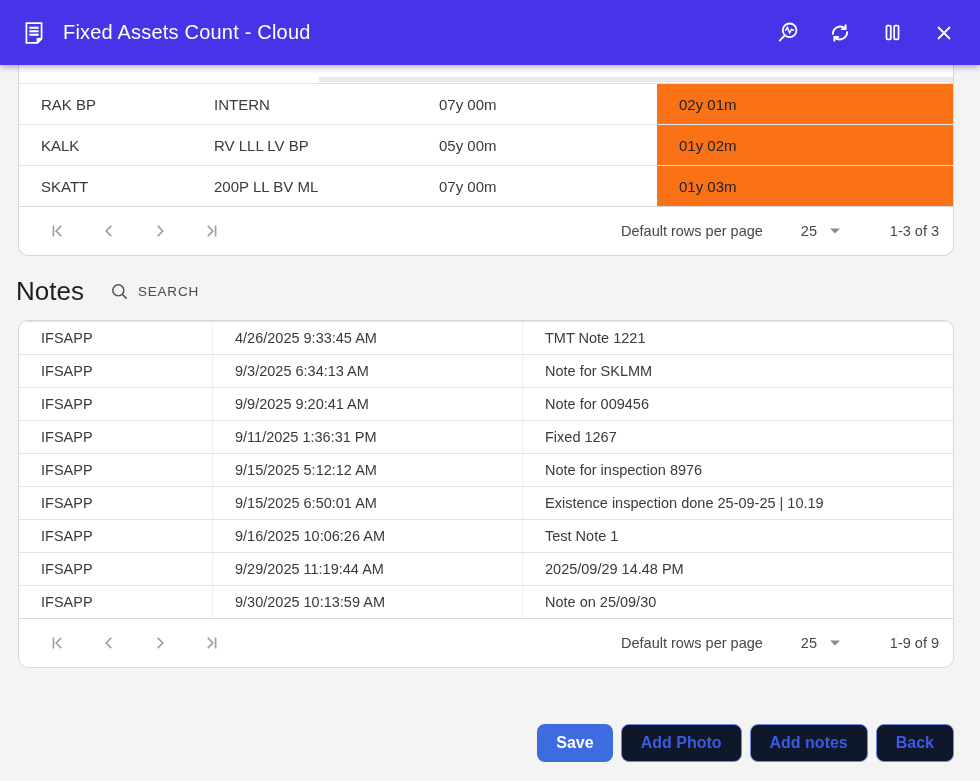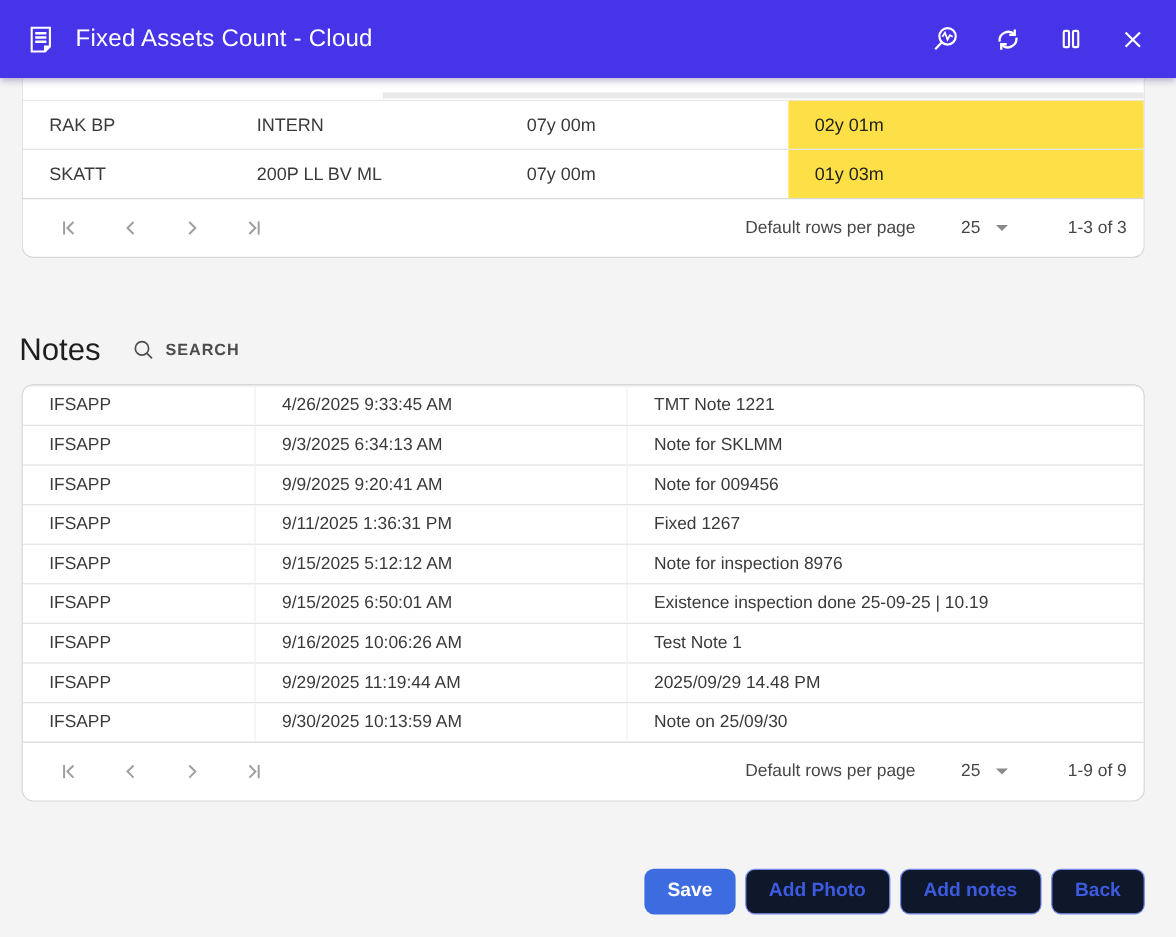--- a/index.html
+++ b/index.html
@@ -20,21 +20,21 @@
   .assets-card{top:65px;border-top:none;border-radius:0 0 10px 10px;}
   .notes-card{top:320px;border-radius:10px;overflow:hidden;}
 
   
   .sliver{height:18px;position:relative;background:#fff;}
   .sliver-bar{position:absolute;left:300px;right:0;bottom:1px;height:5px;background:#e9e9e9;}
 
   .arow{display:grid;grid-template-columns:173px 225px 240px 1fr;height:40px;align-items:stretch;
         border-top:1px solid #e3e3e3;font-size:15px;color:#3a3a3a;}
   .arow .cell{display:flex;align-items:center;padding-left:22px;}
-  .cell-green{background:#fde047;color:#222;}
+  .cell-green{background:#f97316;color:#222;}
 
   .nhead{display:grid;grid-template-columns:193px 310px 1fr;height:37px;font-size:14.5px;
          font-weight:700;color:#3a3a3a;}
   .nrow{display:grid;grid-template-columns:193px 310px 1fr;height:32px;font-size:14.5px;color:#3a3a3a;
         border-top:1px solid #e3e3e3;}
   .nhead .cell,.nrow .cell{display:flex;align-items:center;padding-left:22px;overflow:hidden;white-space:nowrap;}
   .nrow .cell+.cell,.nhead .cell+.cell{border-left:1px solid #f0f0f0;}
 
   
   .pagi{display:flex;align-items:center;height:48px;border-top:1px solid #d7d7d7;padding:0 14px 0 22px;}
@@ -42,21 +42,21 @@
   .pagi-nav .icon-btn{width:34px;height:34px;}
   .pagi-right{margin-left:auto;display:flex;align-items:center;color:#474747;font-size:14.5px;}
   .rpp-label{margin-right:38px;}
   .rpp-select{display:flex;align-items:center;gap:12px;cursor:pointer;margin-right:38px;}
   .range{min-width:60px;text-align:right;}
 
   
   .notes-head{position:absolute;left:16px;top:276px;display:flex;align-items:center;gap:26px;}
   .notes-title{font-size:26px;color:#1e1e1e;font-weight:400;}
   .search-ctl{display:flex;align-items:center;gap:9px;cursor:pointer;}
-  .search-label{font-size:13.5px;font-weight:700;letter-spacing:.8px;color:#4c4c4c;}
+  .search-label{font-size:13.5px;font-weight:400;letter-spacing:.8px;color:#4c4c4c;}
 
   
   .btn-row{position:absolute;right:26px;top:724px;display:flex;gap:8px;}
   .btn{height:38px;border-radius:8px;font-family:"Liberation Sans",sans-serif;font-size:16px;font-weight:700;
        display:flex;align-items:center;justify-content:center;padding:0 19px;cursor:pointer;box-sizing:border-box;}
   .btn-primary{background:#3D6BE0;color:#fff;border:none;}
   .btn-outline{background:#0f172a;color:#3D5BE0;border:1.5px solid #7388E8;}
 </style>
 </head>
 <body>
@@ -111,20 +111,26 @@
       <div class="sliver-bar"></div>
     </div>
 
     <div class="arow">
       <div class="cell">RAK BP</div>
       <div class="cell">INTERN</div>
       <div class="cell">07y 00m</div>
       <div class="cell cell-green">02y 01m</div>
     </div>
     <div class="arow">
+      <div class="cell">KALK</div>
+      <div class="cell">RV LLL LV BP</div>
+      <div class="cell">05y 00m</div>
+      <div class="cell cell-green">01y 02m</div>
+    </div>
+    <div class="arow">
       <div class="cell">SKATT</div>
       <div class="cell">200P LL BV ML</div>
       <div class="cell">07y 00m</div>
       <div class="cell cell-green">01y 03m</div>
     </div>
 
     <div class="pagi">
       <div class="pagi-nav">
         <span class="icon-btn">
           <svg width="22" height="22" viewBox="0 0 24 24" fill="none" stroke="#9e9e9e" stroke-width="1.8">

